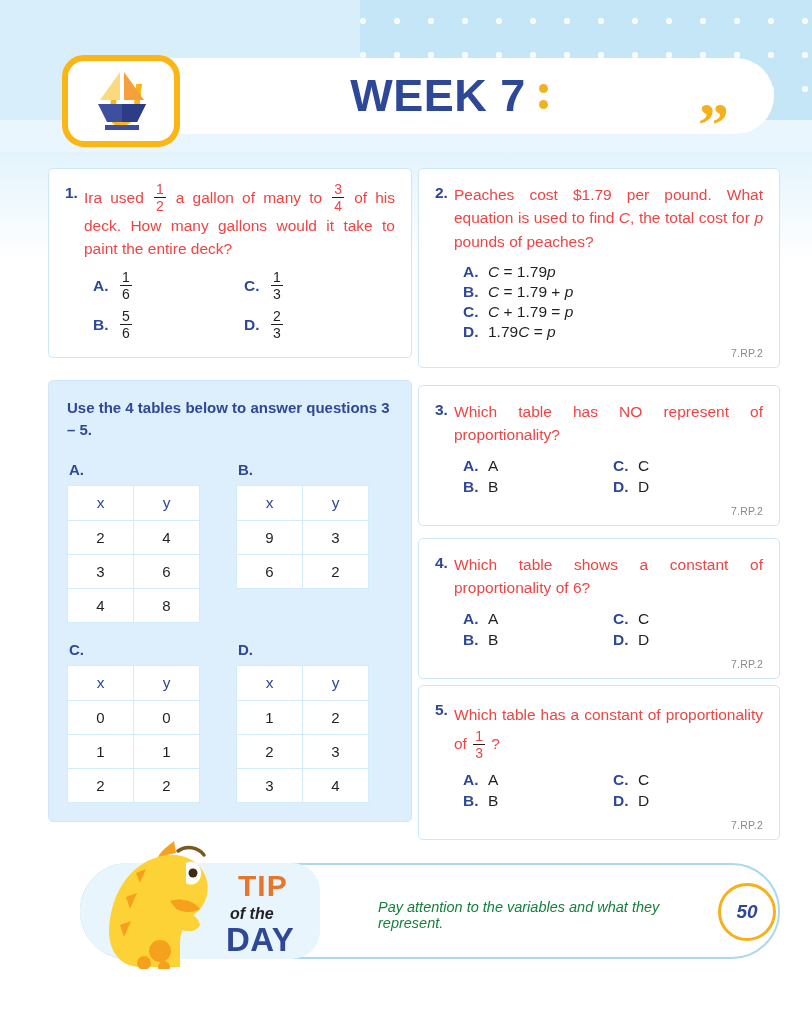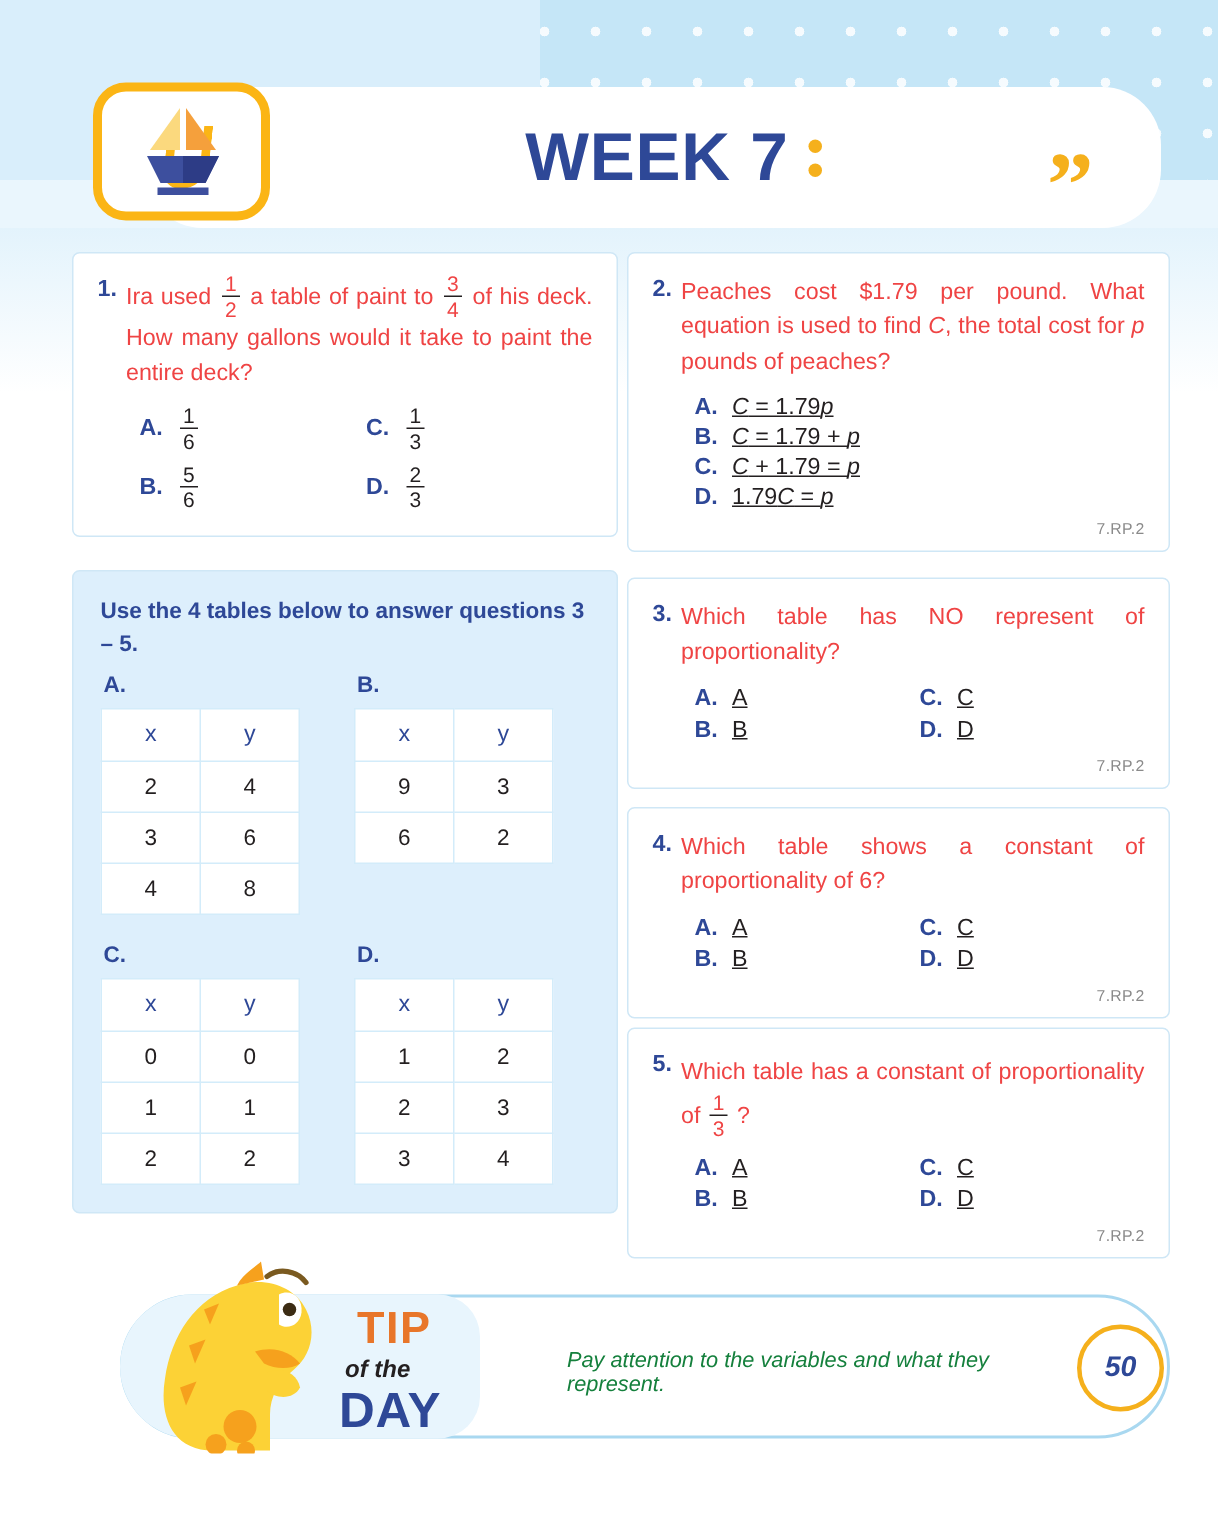--- a/index.html
+++ b/index.html
@@ -32,21 +32,21 @@
     position: absolute; top: 120px; left: 0;
     width: 812px; height: 130px;
     background: #eaf6fd;
   }
   .bg-fade {
     position: absolute; top: 152px; left: 0; width: 812px; height: 110px;
     background: linear-gradient(#e3f3fc, #ffffff);
   }
 
   
-  .header { position: absolute; top: 58px; left: 96px; width: 678px; height: 94px; }
+  .header { position: absolute; top: 58px; left: 96px; width: 678px; height: 76px; }
   .header-bar {
     position: absolute; inset: 0;
     background: #ffffff;
     border-radius: 39px;
   }
   .header-title {
     position: absolute; inset: 0;
     display: flex; align-items: center; justify-content: center;
     gap: 11px;
     color: #2e4897;
@@ -115,35 +115,35 @@
   }
   .frac .num { font-size: 14px; padding: 0 2px 1px; }
   .frac .den { font-size: 14px; padding: 1px 2px 0; border-top: 1.4px solid #231f20; }
 
   
   .choices { margin-top: 10px; }
   .ch-grid { display: flex; }
   .ch-col { flex: 1; }
   .choice { display: flex; align-items: center; font-size: 15.5px; color: #231f20; margin-bottom: 3px; }
   .ch-letter { color: #2e4897; font-weight: bold; margin-right: 8px; min-width: 17px; }
-  .ch-val { font-style: normal; text-decoration: underline; }
+  .ch-val { font-style: normal; }
   .ch-val em { font-style: italic; }
   .stack-choices .choice { margin-bottom: 2px; }
   .frac-choices .choice { margin-bottom: 8px; align-items: center; }
 
   
   .tables-panel {
     background: #ddeffc;
     border: 1px solid #cfe7f6;
     border-radius: 5px;
     padding: 16px 18px 18px 18px;
   }
   .tables-head {
     color: #2e4897; font-weight: bold; font-size: 15px;
-    line-height: 1.45; margin-bottom: 7px;
+    line-height: 1.45; margin-bottom: 20px;
   }
   .tbl-grid { display: flex; gap: 36px; }
   .tbl-wrap { width: 133px; }
   .tbl-label { color: #2e4897; font-weight: bold; font-size: 15px; margin: 0 0 7px 2px; }
   table.dt { width: 133px; border-collapse: collapse; background: #ffffff; }
   table.dt td {
     border: 1px solid #d3ecfa;
     text-align: center;
     font-size: 15px;
     padding: 8px 0;
@@ -222,21 +222,21 @@
 </svg>
 
 <div class="col-left" style="top:168px;">
   <div class="qbox">
     <div class="qrow">
       <div class="qnum">1.</div>
       <div class="qtext">
         <span>Ira used </span><span class="frac">
             <span class="num">1</span>
             <span class="den">2</span>
-          </span><span> a table of paint to </span><span class="frac">
+          </span><span> a gallon of many to </span><span class="frac">
             <span class="num">3</span>
             <span class="den">4</span>
           </span><span> of his deck. How many gallons would it take to paint the entire deck?</span>
       </div>
     </div>
     <div class="choices frac-choices">
       <div class="ch-grid">
         <div class="ch-col" style="padding-left:28px;">
           <div class="choice">
             <span class="ch-letter">A.</span>

